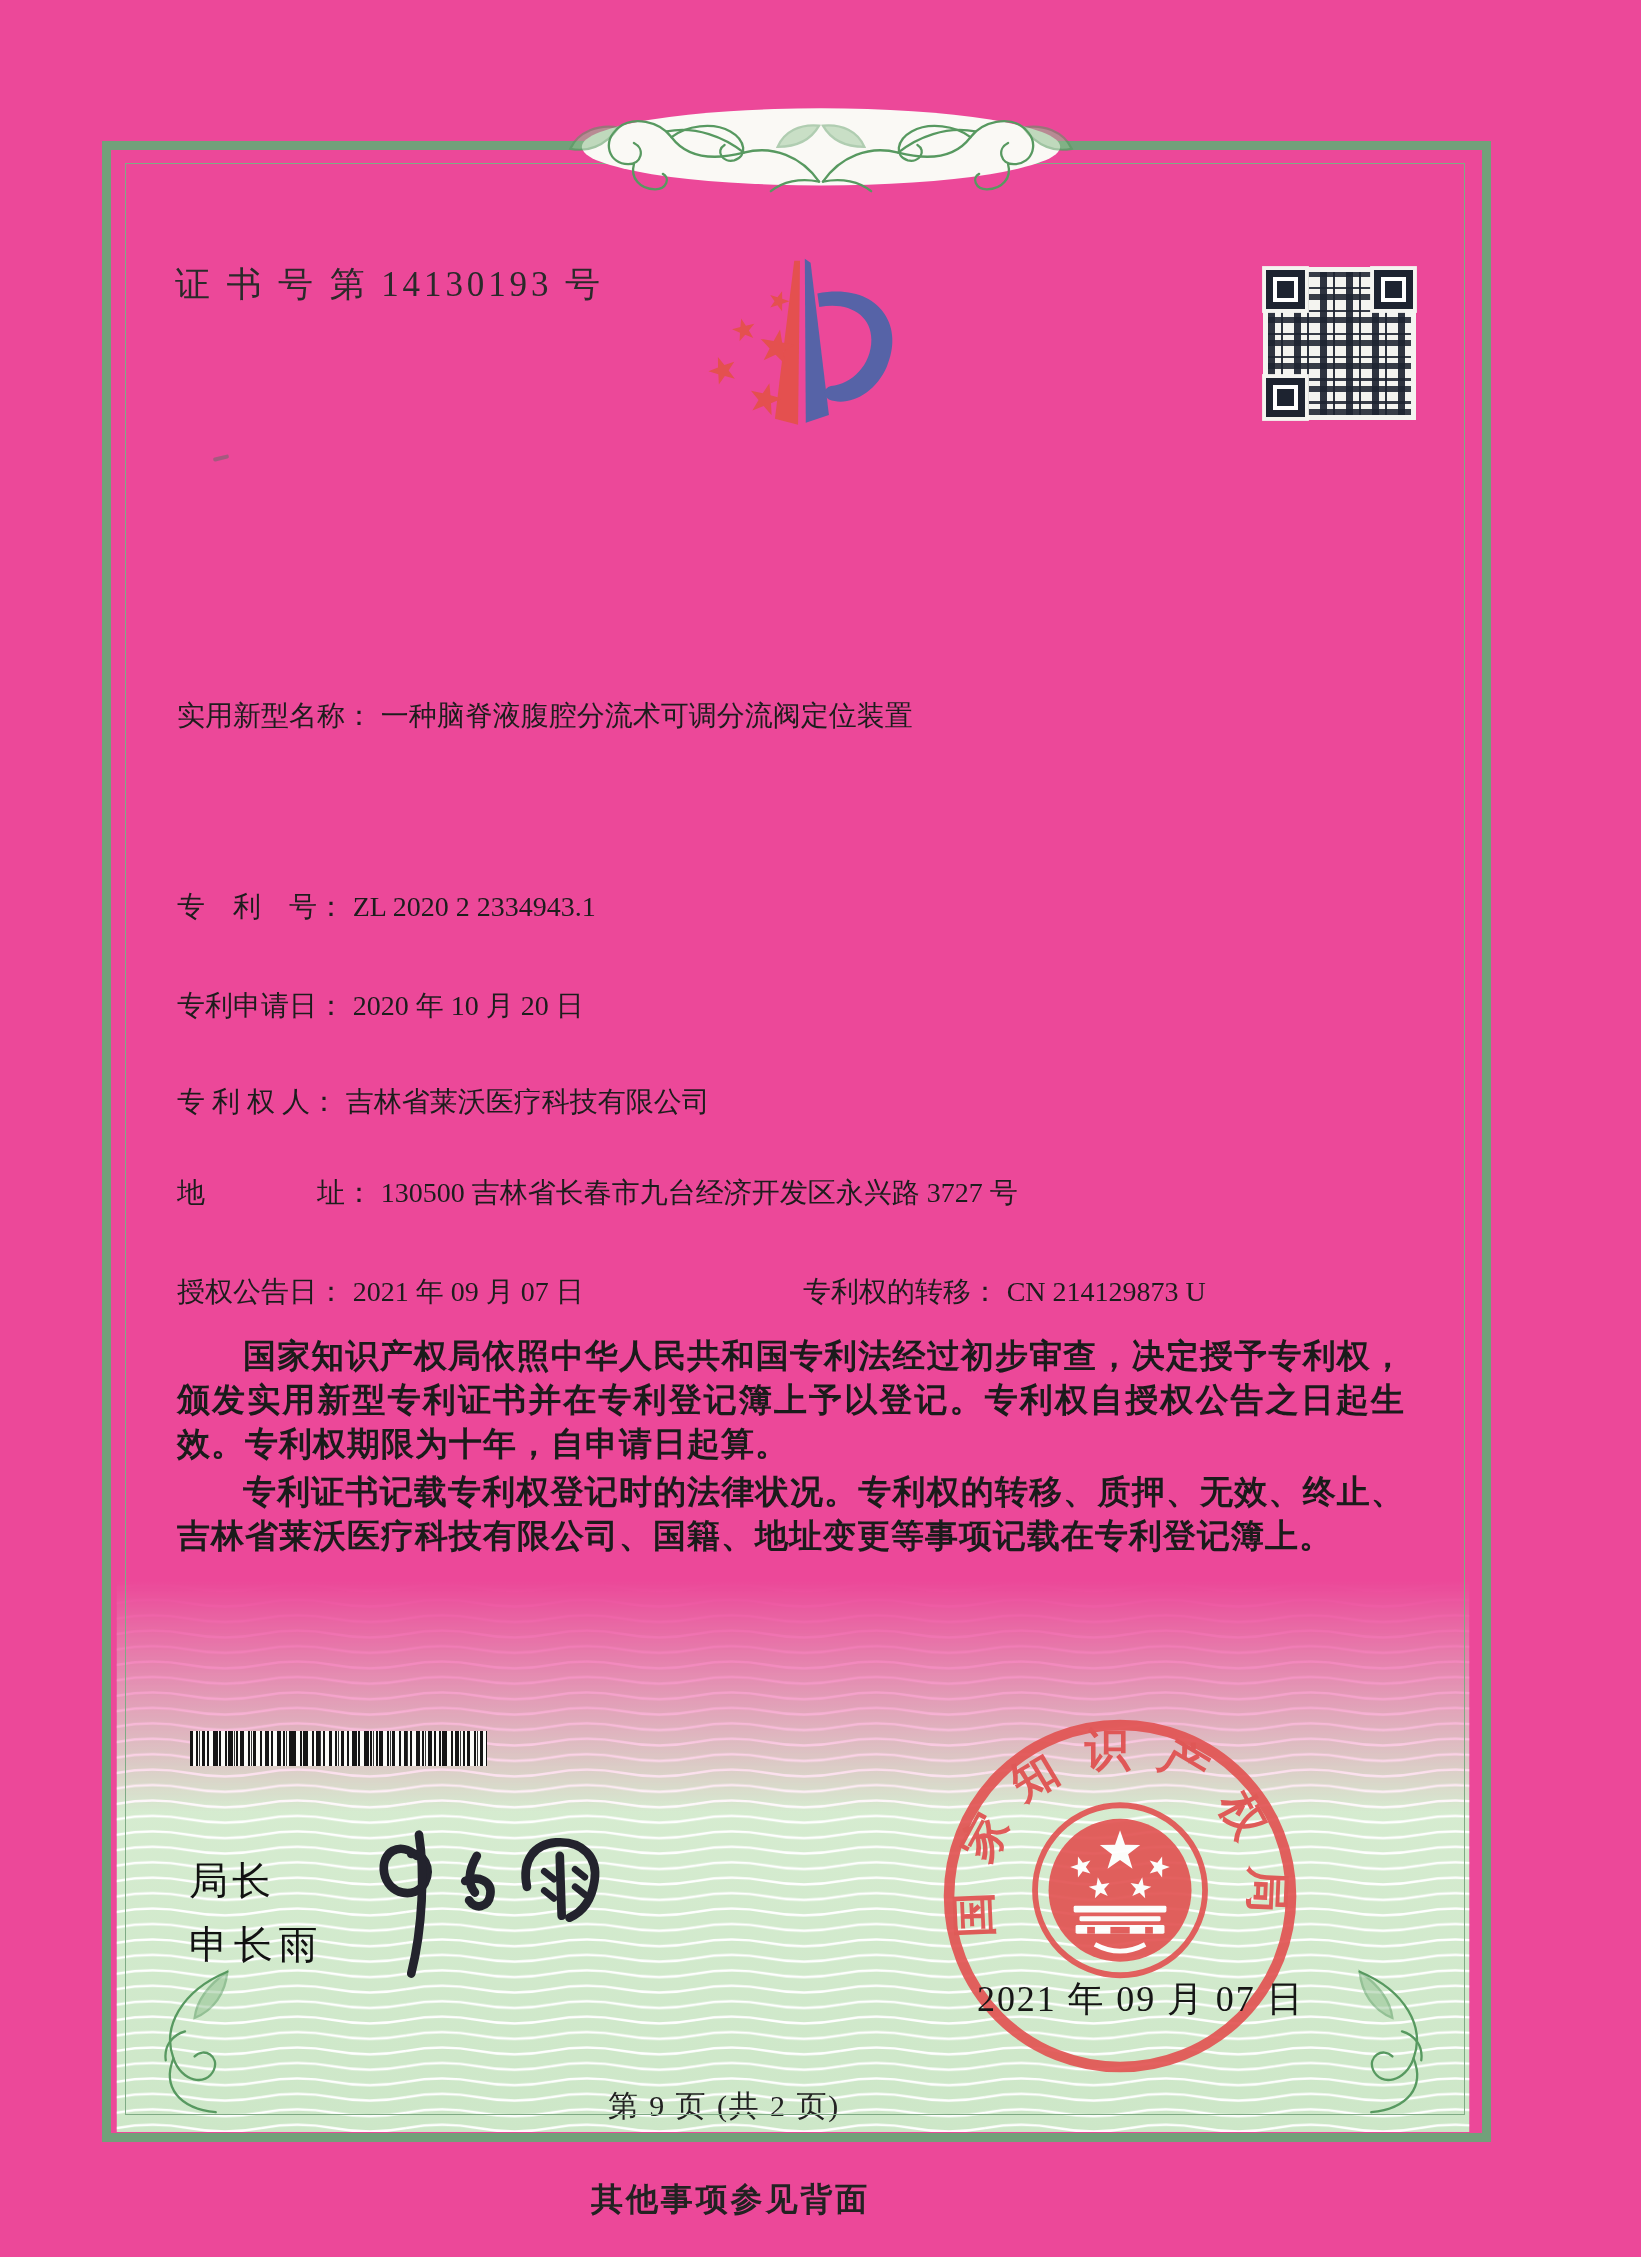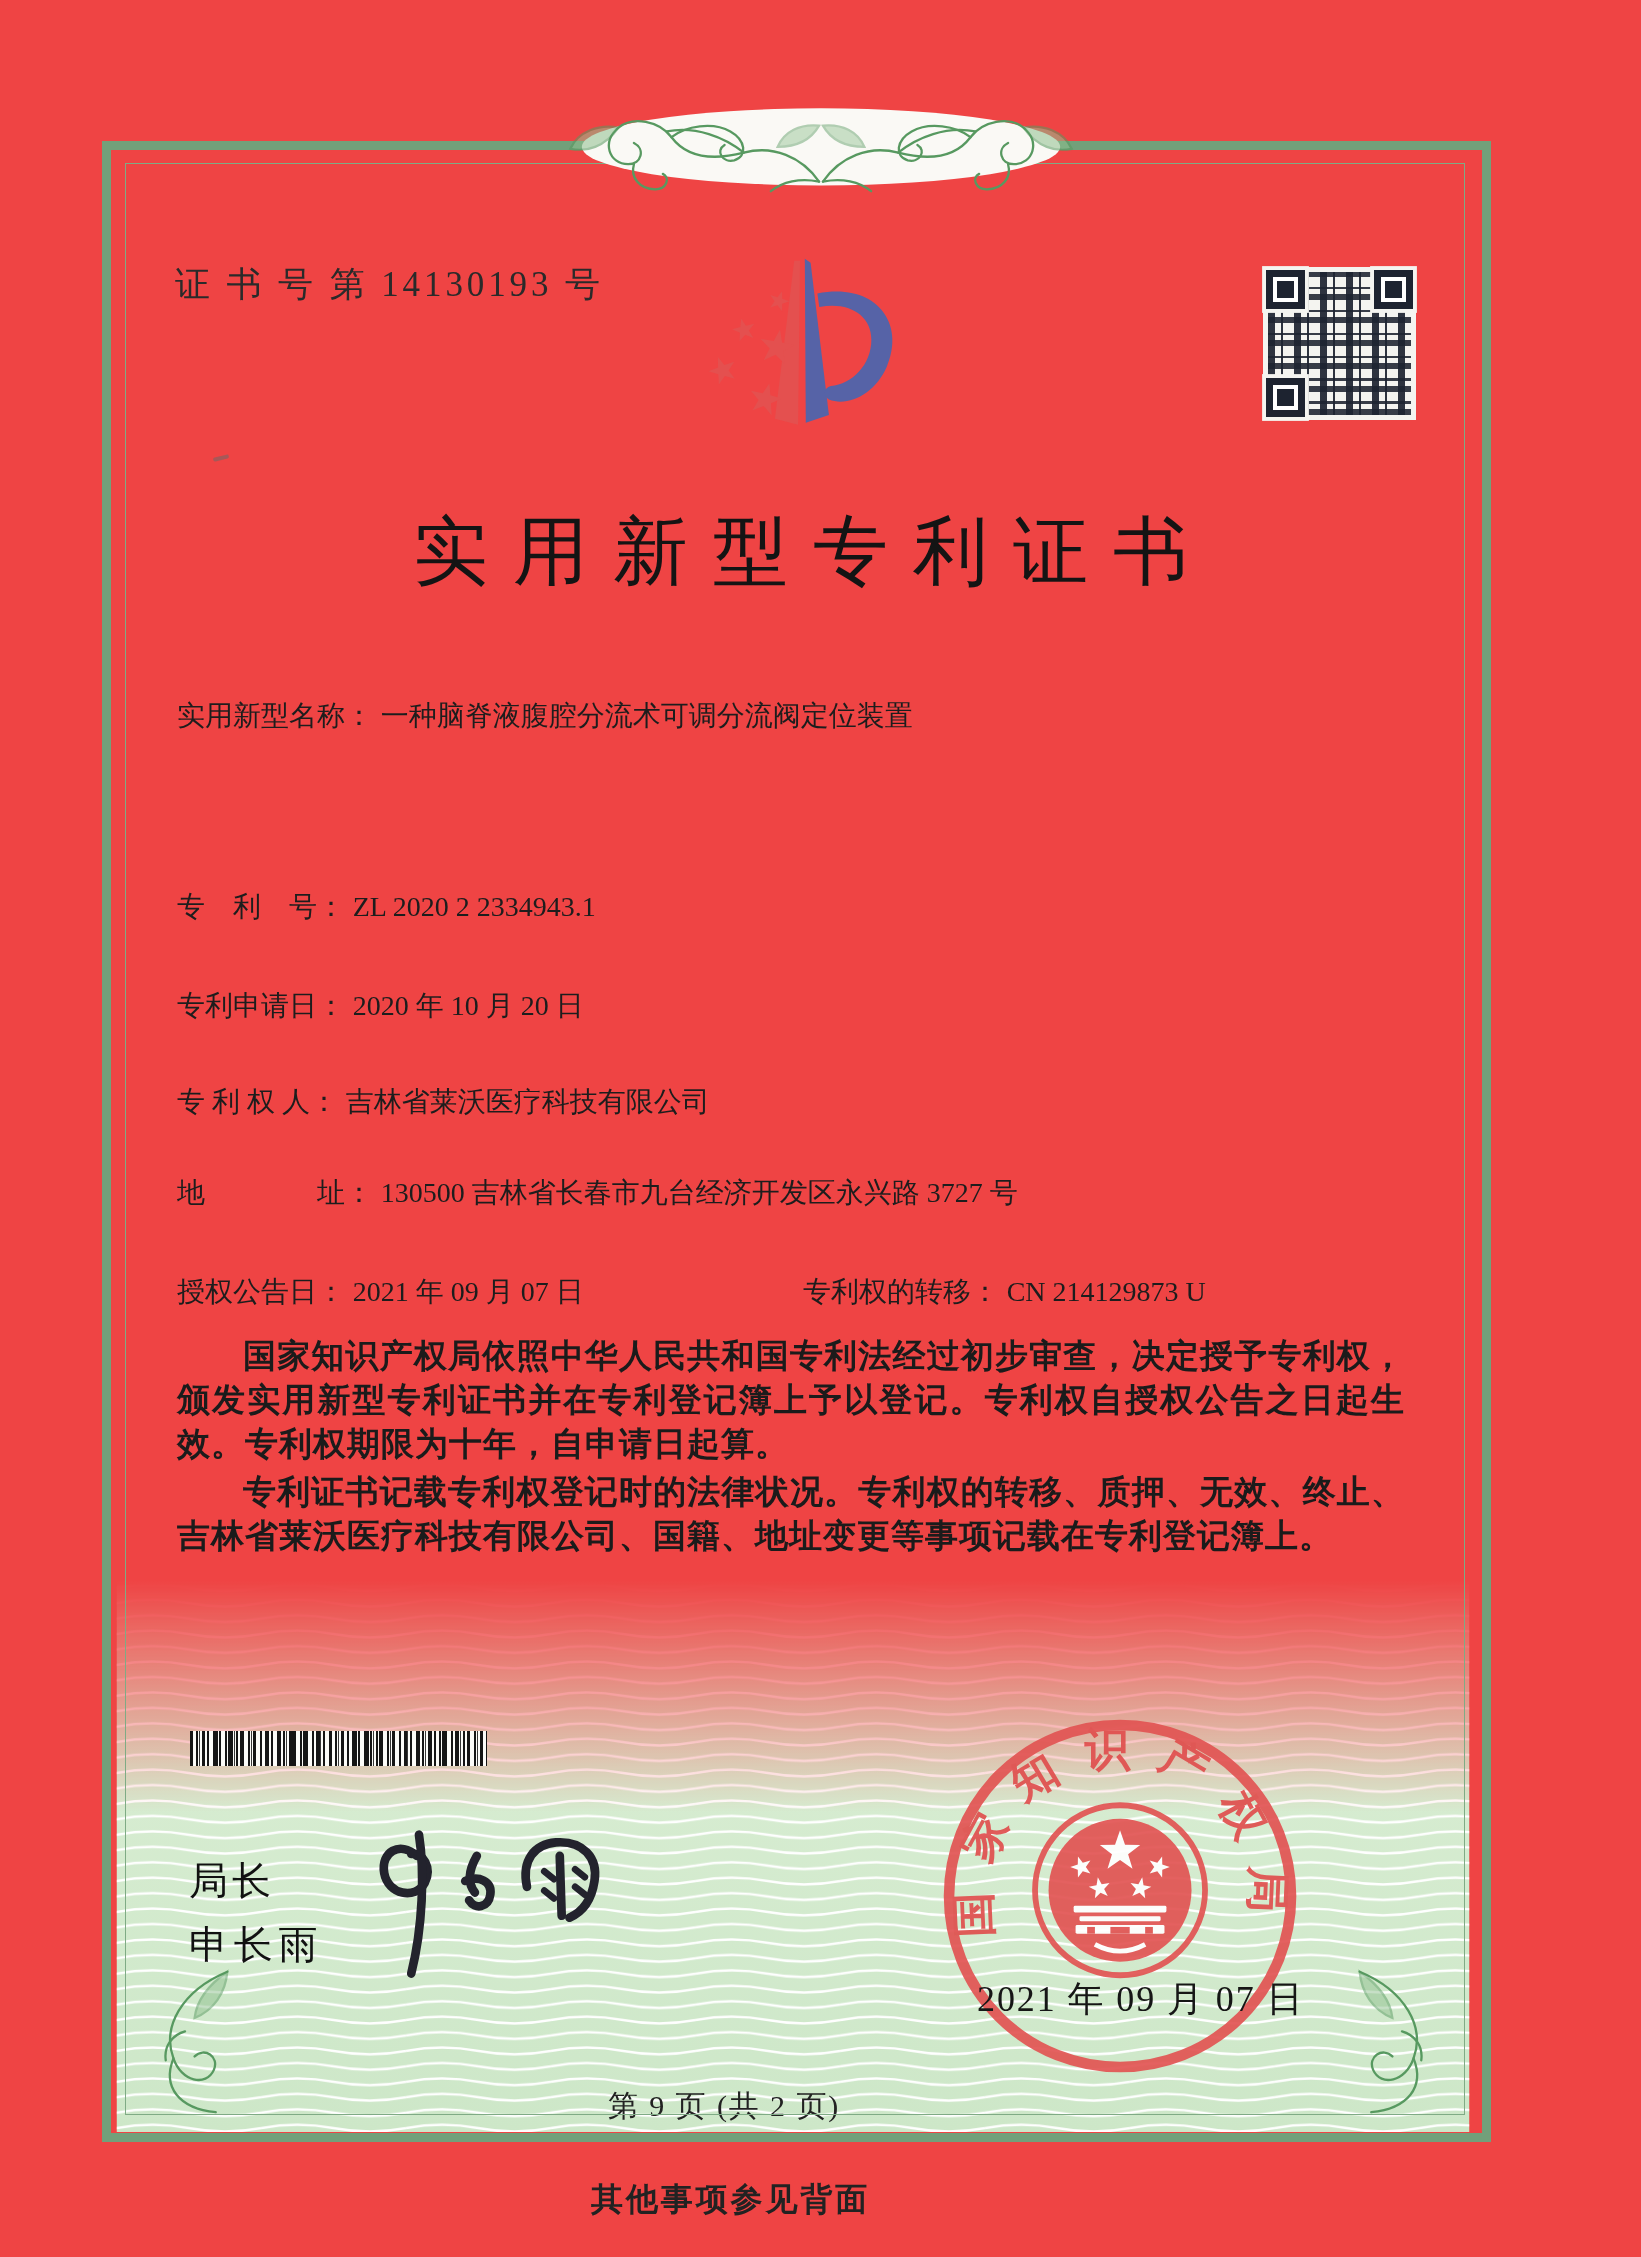--- a/index.html
+++ b/index.html
@@ -1,17 +1,17 @@
 <!DOCTYPE html>
 <html><head>
 <meta charset="utf-8">
 <style>
   html,body{margin:0;padding:0;}
   body{background:#e9e9e6;font-family:"Liberation Serif","DejaVu Serif",serif;}
-  .page{position:relative;width:1641px;height:2257px;background:#ef4444;overflow:hidden;margin:0 auto;}
+  .page{position:relative;width:1641px;height:2257px;background:#ec4899;overflow:hidden;margin:0 auto;}
   .abs{position:absolute;}
 
   
   .frame-outer{position:absolute;left:102px;top:141px;width:1371px;height:1983px;
     border:9.7px solid #72a07a;z-index:5;pointer-events:none;}
   .frame-inner{position:absolute;left:125px;top:163px;width:1338px;height:1950px;
     border:1.9px solid #7fab85;z-index:5;pointer-events:none;}
 
   
   .wave-zone{position:absolute;left:116px;top:1580px;width:1354px;height:552px;z-index:1;}
@@ -147,21 +147,20 @@
         <i></i>
       </div>
     <div class="qf tr">
         <i></i>
       </div>
     <div class="qf bl">
         <i></i>
       </div>
   </div>
 
-  <div class="title">实用新型专利证书</div>
 
   <div class="pen-mark"></div>
 
   <div class="row" style="top:697px">
     <span>实用新型名称：</span><span class="fvalue">一种脑脊液腹腔分流术可调分流阀定位装置</span>
   </div>
   <div class="row" style="top:888px">
     <span>专　利　号：</span><span class="fvalue">ZL 2020 2 2334943.1</span>
   </div>
   <div class="row" style="top:987px">

